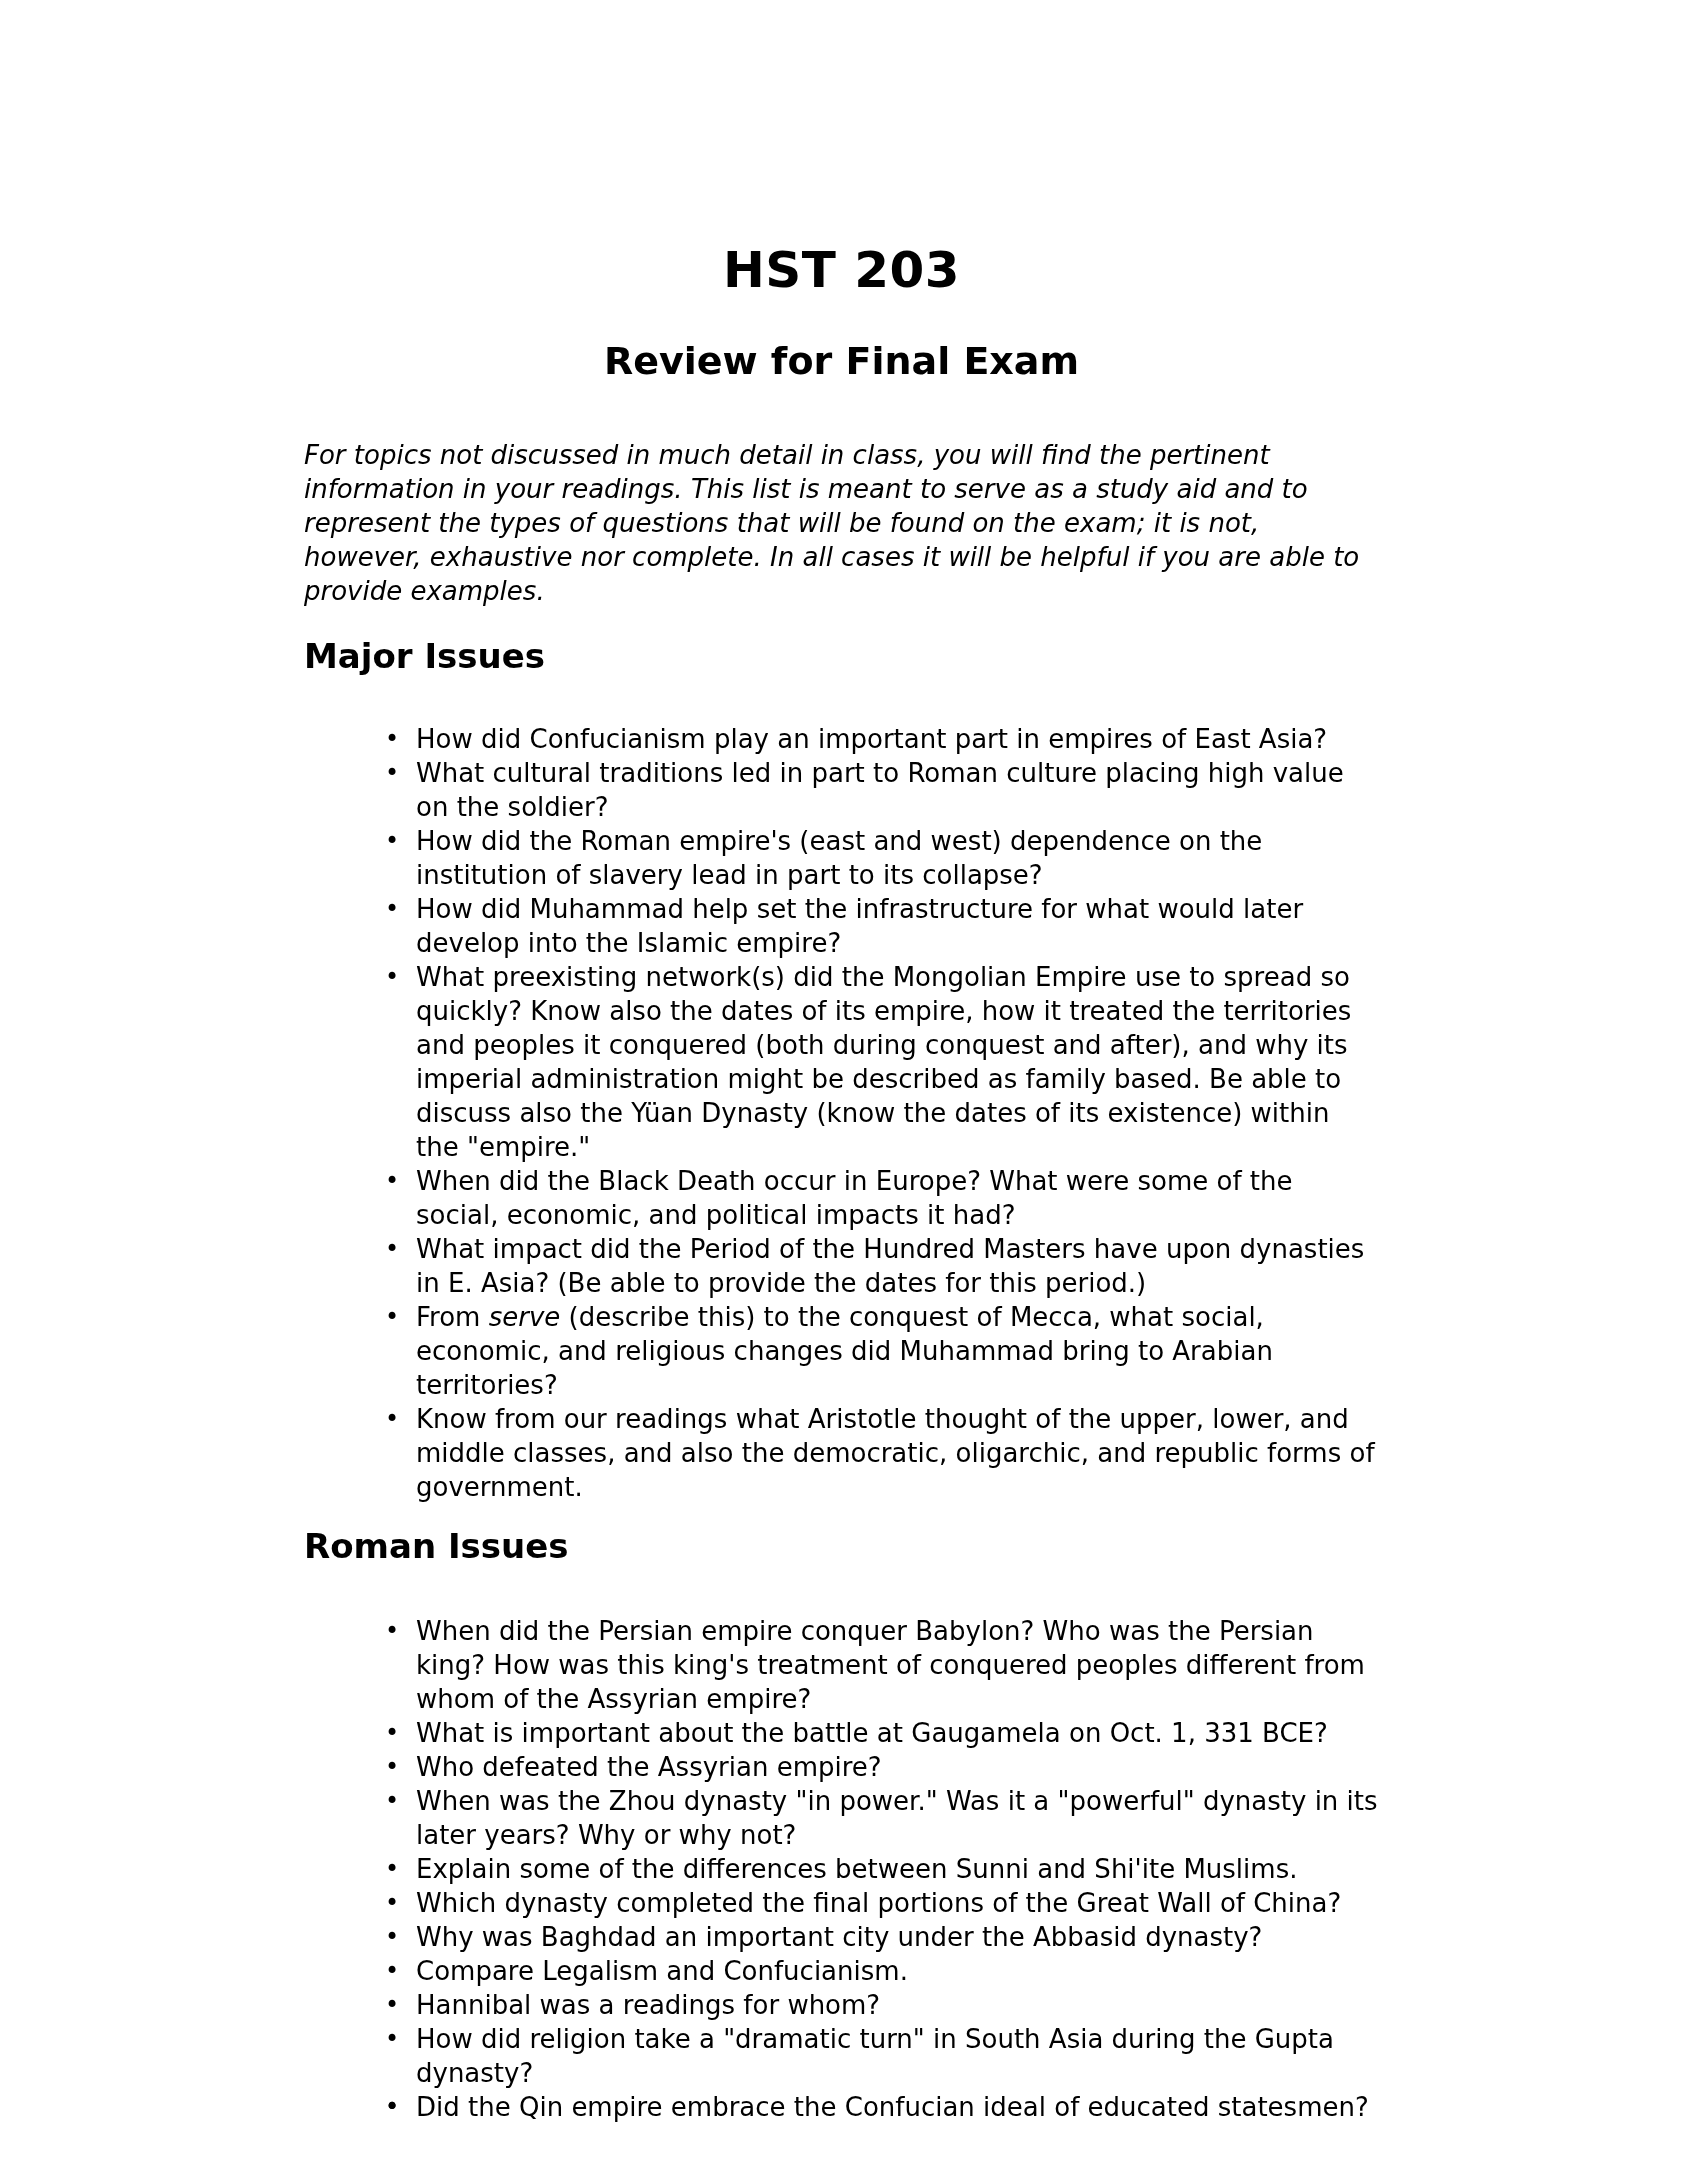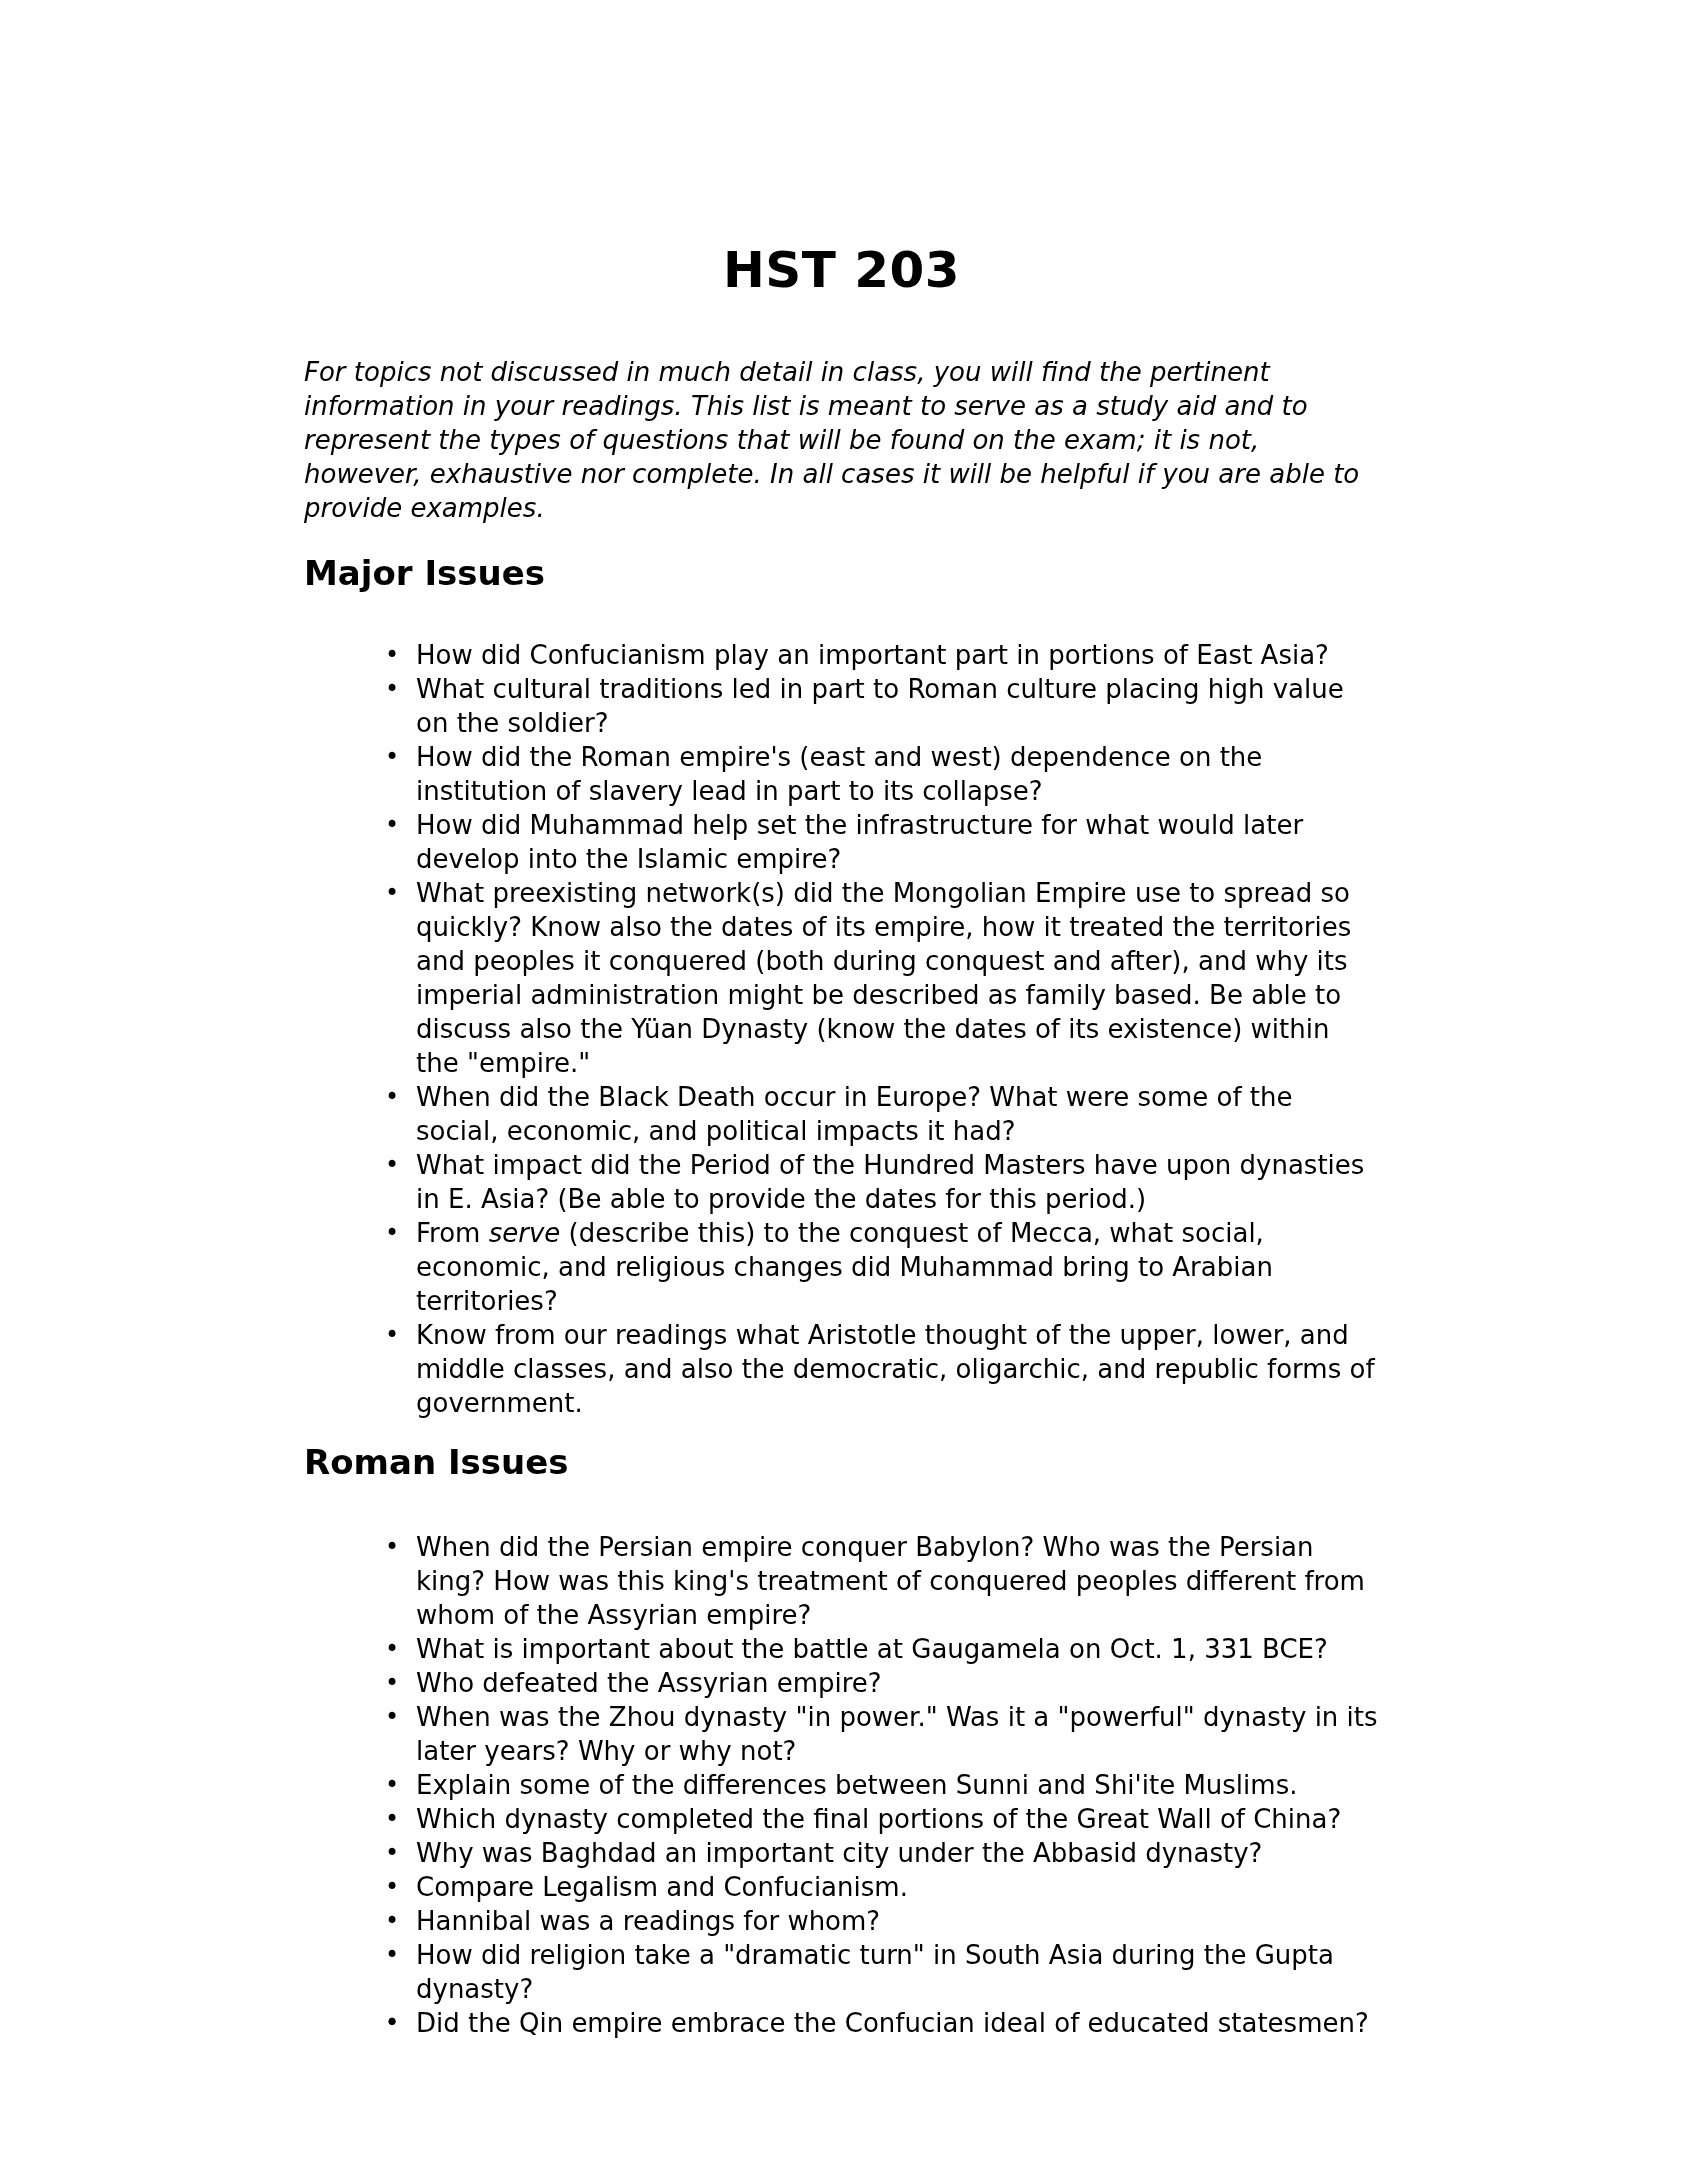--- a/index.html
+++ b/index.html
@@ -66,26 +66,27 @@
     font-size: 24px;
   }
   section.minor h3 { margin-top: 22px; }
   em { font-style: italic; }
 </style>
 </head>
 <body>
 
 <div class="page">
   <h1 class="doc-title">HST 203</h1>
+  <h2 class="doc-subtitle">Review for Final Exam</h2>
   <p class="intro">For topics not discussed in much detail in class, you will find the pertinent information in your readings. This list is meant to serve as a study aid and to represent the types of questions that will be found on the exam; it is not, however, exhaustive nor complete. In all cases it will be helpful if you are able to provide examples.</p>
 
   <section class="major">
     <h3 class="section-heading">Major Issues</h3>
     <ul class="issues-list">
-        <li><span class="bullet-dot">•</span><span>How did Confucianism play an important part in portions of East Asia?</span></li>
+        <li><span class="bullet-dot">•</span><span>How did Confucianism play an important part in empires of East Asia?</span></li>
         <li><span class="bullet-dot">•</span><span>What cultural traditions led in part to Roman culture placing high value on the soldier?</span></li>
         <li><span class="bullet-dot">•</span><span>How did the Roman empire's (east and west) dependence on the institution of slavery lead in part to its collapse?</span></li>
         <li><span class="bullet-dot">•</span><span>How did Muhammad help set the infrastructure for what would later develop into the Islamic empire?</span></li>
         <li><span class="bullet-dot">•</span><span>What preexisting network(s) did the Mongolian Empire use to spread so quickly? Know also the dates of its empire, how it treated the territories and peoples it conquered (both during conquest and after), and why its imperial administration might be described as family based. Be able to discuss also the Yüan Dynasty (know the dates of its existence) within the "empire."</span></li>
         <li><span class="bullet-dot">•</span><span>When did the Black Death occur in Europe? What were some of the social, economic, and political impacts it had?</span></li>
         <li><span class="bullet-dot">•</span><span>What impact did the Period of the Hundred Masters have upon dynasties in E. Asia? (Be able to provide the dates for this period.)</span></li>
         <li><span class="bullet-dot">•</span><span>From </span><em>serve</em><span> (describe this) to the conquest of Mecca, what social, economic, and religious changes did Muhammad bring to Arabian territories?</span></li>
         <li><span class="bullet-dot">•</span><span>Know from our readings what Aristotle thought of the upper, lower, and middle classes, and also the democratic, oligarchic, and republic forms of government.</span></li>
       </ul>
   </section>

